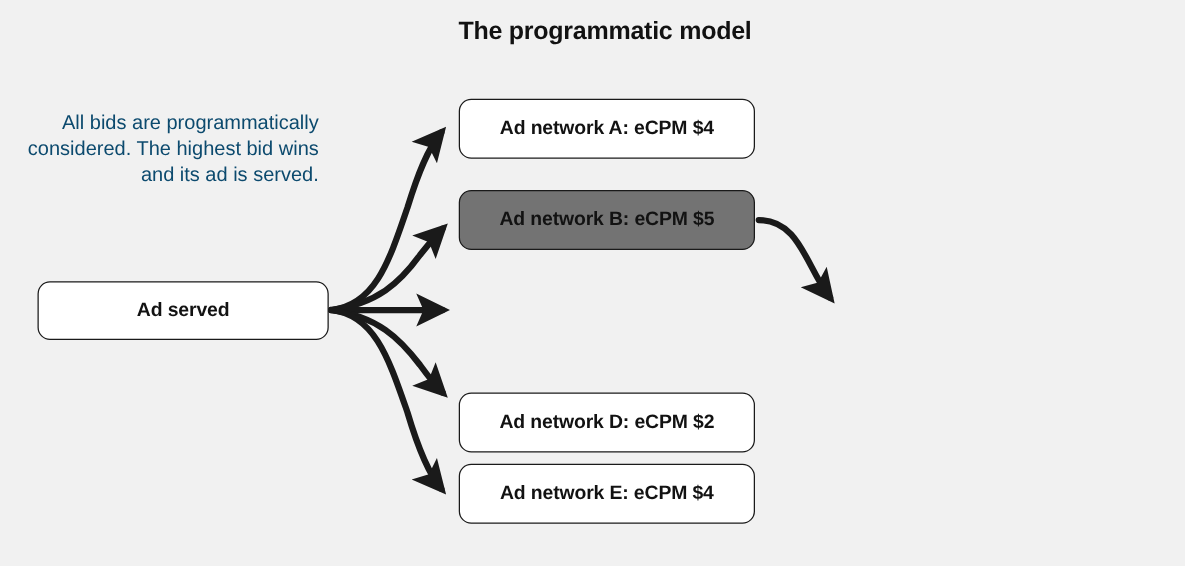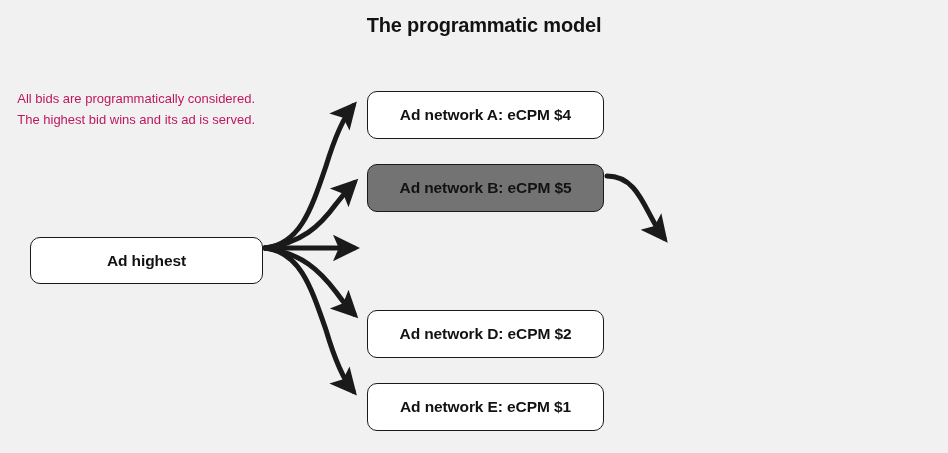--- a/index.html
+++ b/index.html
@@ -40,38 +40,37 @@
     font-weight: bold;
     color: #121212;
     letter-spacing: -0.2px;
   }
   .caption {
     position: absolute;
     left: 14px;
     top: 88px;
     width: 241px;
     text-align: right;
-    font-size: 13px;
+    font-size: 16px;
     line-height: 21px;
-    color: #be185d;
+    color: #0c4a6e;
   }
   .node {
     position: absolute;
     box-sizing: border-box;
     border: 1.6px solid #1a1a1a;
     border-radius: 10px;
     background: #ffffff;
     display: flex;
     align-items: center;
     justify-content: center;
     font-size: 15.5px;
     font-weight: bold;
     color: #121212;
     letter-spacing: -0.1px;
-    margin-top: 12px;
   }
   .node.green {
     background: #737373;
   }
   #node-request {
     left: 30px;
     top: 225px;
     width: 233px;
     height: 47px;
   }
@@ -82,21 +81,21 @@
     height: 47px;
   }
   .net-node {
     left: 367px;
     width: 237px;
     height: 48px;
   }
   #node-net-0 { top: 79px; }
   #node-net-1 { top: 152px; }
   #node-net-2 { top: 225px; }
-  #node-net-3 { top: 298px; }
+  #node-net-3 { top: 314px; }
   #node-net-4 { top: 371px; }
 </style>
 </head>
 <body>
 
 <div id="diagram-root">
 
   <div class="title">The programmatic model</div>
 
   <div class="caption">All bids are programmatically considered. The highest bid wins and its ad is served.</div>
@@ -110,25 +109,25 @@
 
     <path d="M265,248 C300,244 311,210 326,166 C334,140 342,119 353,106" fill="none" stroke="#1a1a1a" stroke-width="5" stroke-linecap="round" marker-end="url(#arrowhead)"></path>
     <path d="M265,248 C302,243 320,226 336,204 C344,194 349,188 354,183" fill="none" stroke="#1a1a1a" stroke-width="5" stroke-linecap="round" marker-end="url(#arrowhead)"></path>
     <path d="M265,248 L354,248" fill="none" stroke="#1a1a1a" stroke-width="5" stroke-linecap="round" marker-end="url(#arrowhead)"></path>
     <path d="M265,248 C302,253 320,271 336,292 C344,303 349,309 354,314" fill="none" stroke="#1a1a1a" stroke-width="5" stroke-linecap="round" marker-end="url(#arrowhead)"></path>
     <path d="M265,248 C300,252 311,287 326,330 C334,357 342,378 353,391" fill="none" stroke="#1a1a1a" stroke-width="5" stroke-linecap="round" marker-end="url(#arrowhead)"></path>
 
     <path d="M607,176 C640,176 645,214 664,238" fill="none" stroke="#1a1a1a" stroke-width="5" stroke-linecap="round" marker-end="url(#arrowhead)"></path>
   </svg>
 
-  <div class="node" id="node-request">Ad highest</div>
+  <div class="node" id="node-request">Ad served</div>
 
   <div class="node net-node" id="node-net-0">Ad network A: eCPM $4</div>
 
   <div class="node net-node green" id="node-net-1">Ad network B: eCPM $5</div>
 
 
   <div class="node net-node" id="node-net-3">Ad network D: eCPM $2</div>
 
-  <div class="node net-node" id="node-net-4">Ad network E: eCPM $1</div>
+  <div class="node net-node" id="node-net-4">Ad network E: eCPM $4</div>
 
 
 </div>
 
 </body></html>

